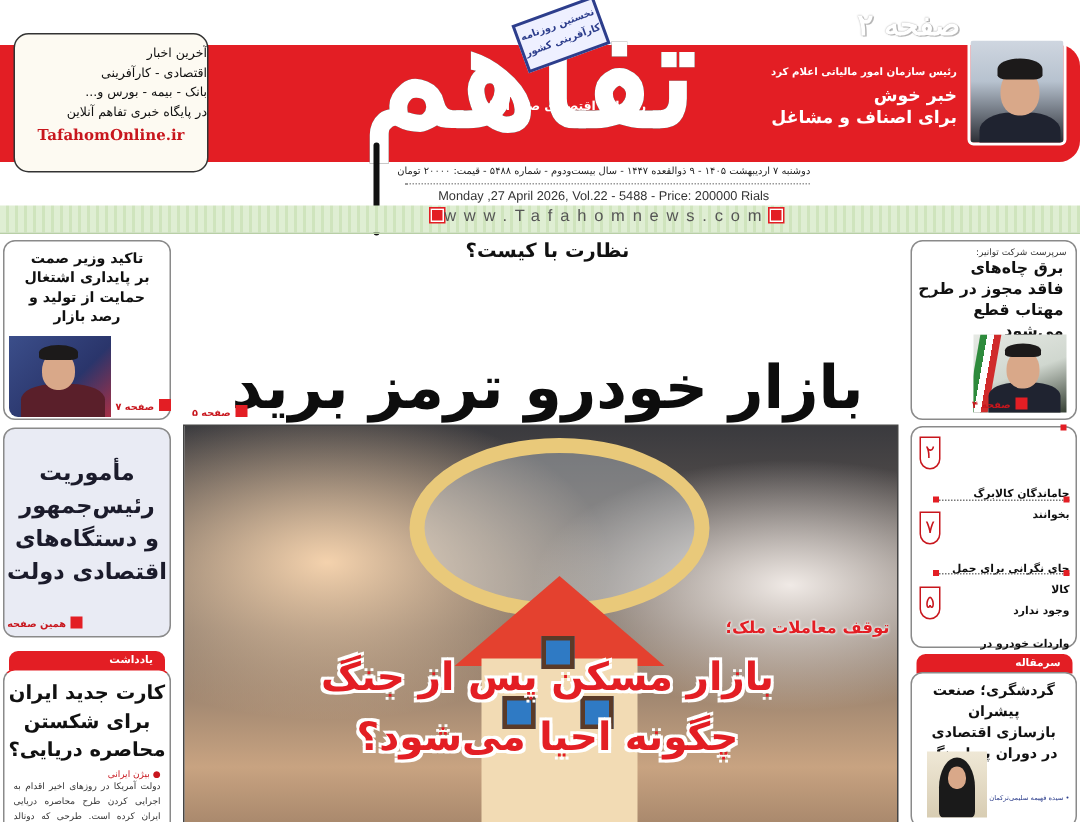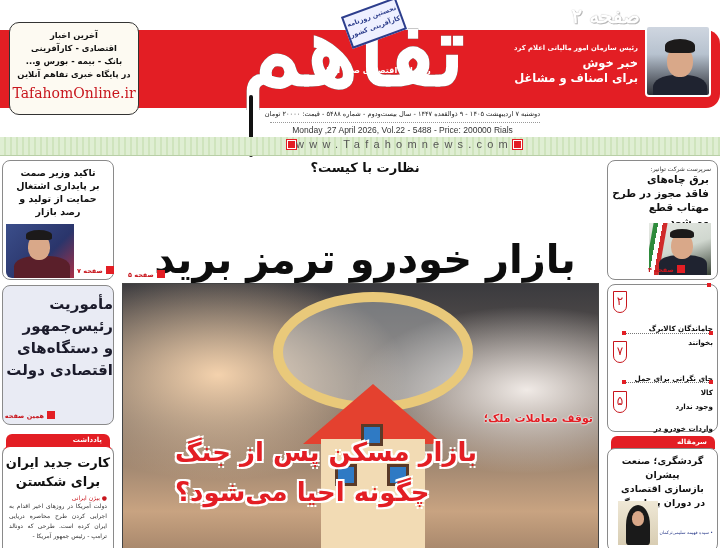--- a/index.html
+++ b/index.html
@@ -2,22 +2,22 @@
 <html><head>
 <meta charset="utf-8">
 <style>
   * { box-sizing: border-box; margin: 0; padding: 0; }
   html, body { width: 720px; height: 548px; overflow: hidden; background: #ffffff; }
   body { position: relative; font-family: "DejaVu Sans", sans-serif; color: #111; direction: ltr; }
 
   
   .red-band { position: absolute; left: 0; top: 30px; width: 720px; height: 78px; background: #e31e24; border-radius: 0 14px 14px 0; }
   .left-promo { position: absolute; left: 9px; top: 22px; width: 130px; height: 93px; background: #fdfaf2; border: 1.5px solid #333; border-radius: 10px; text-align: center; direction: rtl; padding-top: 6px; }
-  .left-promo .line { font-size: 8.4px; font-weight: bold; line-height: 13px; color: #111; }
-  .left-promo .url { font-family: "DejaVu Serif", serif; font-size: 14px; font-weight: normal; color: #c8161d; margin-top: 4px; direction: ltr; }
+  .left-promo .line { font-size: 8.4px; font-weight: normal; line-height: 13px; color: #111; text-align: right; }
+  .left-promo .url { font-family: "DejaVu Serif", serif; font-size: 10px; font-weight: bold; color: #c8161d; margin-top: 4px; direction: ltr; }
 
   .logo { position: absolute; left: 265px; top: -4px; width: 200px; height: 120px; font-family: "DejaVu Serif", serif; font-weight: bold; font-size: 98px; line-height: 110px; color: #fff; text-shadow: 0 0 0 #000; direction: rtl; text-align: center; letter-spacing: -6px; }
   .logo-sub { position: absolute; left: 305px; top: 65px; width: 140px; font-size: 8.2px; color: #fff; direction: rtl; text-align: center; font-weight: bold; }
   .stamp { position: absolute; left: 345px; top: 6px; width: 58px; height: 34px; border: 2px solid #2d3e8c; background: #eef0ff; transform: rotate(-20deg); text-align: center; direction: rtl; padding-top: 3px; }
   .stamp span { display: block; font-size: 6.5px; font-weight: bold; color: #2d3e8c; line-height: 11px; }
   .spine { position: absolute; left: 249px; top: 95px; width: 4px; height: 62px; background: #111; border-radius: 2px; }
 
   .date-fa { position: absolute; left: 260px; top: 110px; width: 285px; font-size: 6.6px; direction: rtl; text-align: center; color: #222; }
   .date-rule { position: absolute; left: 270px; top: 122px; width: 270px; border-top: 1px dotted #999; }
   .date-en { position: absolute; left: 260px; top: 125px; width: 285px; font-family: "Liberation Sans", sans-serif; font-size: 8.5px; text-align: center; color: #333; }
@@ -39,41 +39,41 @@
   .box { position: absolute; border: 1.5px solid #8a8a8a; border-radius: 8px; background: #fff; }
   .box-title { font-weight: bold; direction: rtl; text-align: center; color: #111; }
   .page-ref { position: absolute; font-size: 6.5px; color: #c8161d; direction: rtl; font-weight: bold; white-space: nowrap; }
   .page-ref i { display: inline-block; width: 8px; height: 8px; background: #e31e24; margin-left: 3px; vertical-align: -1px; }
 
   
   .l1 { left: 2px; top: 160px; width: 112px; height: 120px; }
   .l1 .box-title { font-size: 9.5px; line-height: 13px; padding-top: 5px; }
   .l1-photo { position: absolute; left: 3px; top: 63px; width: 68px; height: 54px; background: linear-gradient(135deg, #3b4e8a 0%, #2a356b 60%, #a83046 100%); border-radius: 0 0 0 6px; overflow: hidden; }
   .l2 { left: 2px; top: 285px; width: 112px; height: 140px; background: #e9ebf4; }
-  .l2 .box-title { font-size: 15px; line-height: 22px; padding-top: 7px; color: #1b1b2b; text-align: right; }
+  .l2 .box-title { font-size: 15px; line-height: 22px; padding-top: 18px; color: #1b1b2b; }
   .l3-tab { position: absolute; left: 6px; top: 434px; width: 104px; height: 13px; background: #e31e24; border-radius: 6px 6px 0 0; color: #fff; font-size: 7px; direction: rtl; text-align: right; padding-right: 8px; line-height: 13px; font-weight: bold; }
   .l3 { left: 2px; top: 446px; width: 112px; height: 110px; border-top-color: #e31e24; }
   .l3 .box-title { font-size: 13px; line-height: 19px; padding-top: 6px; }
   .l3 .author { font-size: 6px; color: #c8161d; direction: rtl; text-align: right; padding-right: 6px; margin-top: 3px; }
   .l3 .body { font-size: 6px; line-height: 10px; color: #333; direction: rtl; text-align: justify; padding: 0 6px; }
 
   
   .kicker-c { position: absolute; left: 130px; top: 160px; width: 470px; text-align: center; direction: rtl; font-size: 13px; font-weight: bold; }
   .headline { position: absolute; left: 130px; top: 192px; width: 470px; text-align: center; direction: rtl; font-family: "DejaVu Sans", sans-serif; font-size: 40px; font-weight: bold; letter-spacing: -1px; color: #0d0d0d; margin-top: 44px; }
   .photo-c { position: absolute; left: 122px; top: 283px; width: 477px; height: 305px; overflow: hidden; border: 1px solid #444;
     background: radial-gradient(ellipse at 20% 30%, #f4d2ad 0%, rgba(244,210,173,0) 35%),
                 radial-gradient(ellipse at 85% 35%, #f0eae6 0%, rgba(240,234,230,0) 30%),
                 linear-gradient(180deg, #3a3a3e 0%, #7d6e62 45%, #c8a381 75%, #8a6e58 100%); }
   .lens { position: absolute; left: 150px; top: 8px; width: 200px; height: 120px; border-radius: 50%; border: 10px solid #e9c97a; background: rgba(220,230,235,0.35); }
   .house { position: absolute; left: 180px; top: 100px; width: 140px; height: 160px; }
   .roof { position: absolute; left: 0; top: 0; width: 0; height: 0; border-left: 70px solid transparent; border-right: 70px solid transparent; border-bottom: 60px solid #e4412f; }
   .wall { position: absolute; left: 18px; top: 55px; width: 104px; height: 110px; background: #f2dbb4; }
   .win { position: absolute; width: 22px; height: 22px; background: #2f7ac4; border: 3px solid #5a3a28; }
   .kicker-photo { position: absolute; left: 300px; top: 128px; width: 170px; text-align: right; direction: rtl; font-size: 11px; font-weight: bold; color: #e31e24; text-shadow: 0 0 2px #fff, 0 0 2px #fff; }
-  .photo-head { position: absolute; left: 52px; top: 148px; width: 400px; text-align: left; direction: rtl; font-size: 26px; line-height: 40px; font-weight: bold; color: #e31e24; text-shadow: -2px -2px 0 #fff, 2px -2px 0 #fff, -2px 2px 0 #fff, 2px 2px 0 #fff; }
+  .photo-head { position: absolute; left: 42px; top: 148px; width: 400px; text-align: center; direction: rtl; font-size: 26px; line-height: 40px; font-weight: bold; color: #e31e24; text-shadow: -2px -2px 0 #fff, 2px -2px 0 #fff, -2px 2px 0 #fff, 2px 2px 0 #fff; }
 
   
   .r1 { left: 607px; top: 160px; width: 111px; height: 120px; }
   .r1 .sub { font-size: 6px; direction: rtl; text-align: right; padding: 4px 6px 0 0; color: #333; }
   .r1 .box-title { font-size: 10.5px; line-height: 14px; text-align: right; padding-right: 8px; }
   .r1-photo { position: absolute; right: 6px; bottom: 4px; width: 62px; height: 52px; background: linear-gradient(160deg, #e6e9e4 0%, #d0d7cf 50%, #364034 100%); overflow: hidden; }
   .flag { position: absolute; left: 0; top: 0; width: 14px; height: 52px; background: linear-gradient(90deg, #2e8b3c 0 33%, #fff 33% 66%, #d02b2b 66%); transform: skewX(-10deg); }
 
   .r2 { left: 607px; top: 284px; width: 111px; height: 148px; }
   .r2 .item { position: absolute; left: 0; width: 111px; height: 46px; }
@@ -154,20 +154,21 @@
     <div>اقتصادی دولت</div>
   </div>
   <div class="page-ref" style="right:58px;top:125px;"><i></i><span>همین صفحه</span></div>
 </div>
 
 <div class="l3-tab">یادداشت</div>
 <div class="box l3">
   <div class="box-title">
     <div>کارت جدید ایران</div>
     <div>برای شکستن</div>
+    <div>محاصره دریایی؟</div>
   </div>
   <div class="author">● بیژن ایرانی</div>
   <div class="body">دولت آمریکا در روزهای اخیر اقدام به اجرایی کردن طرح محاصره دریایی ایران کرده است. طرحی که دونالد ترامپ - رئیس جمهور آمریکا -</div>
 </div>
 
 <div class="kicker-c">نظارت با کیست؟</div>
 <div class="headline">بازار خودرو ترمز برید</div>
 <div class="page-ref" style="left:128px;top:270px;"><i></i><span>صفحه ۵</span></div>
 
 <div class="photo-c">

